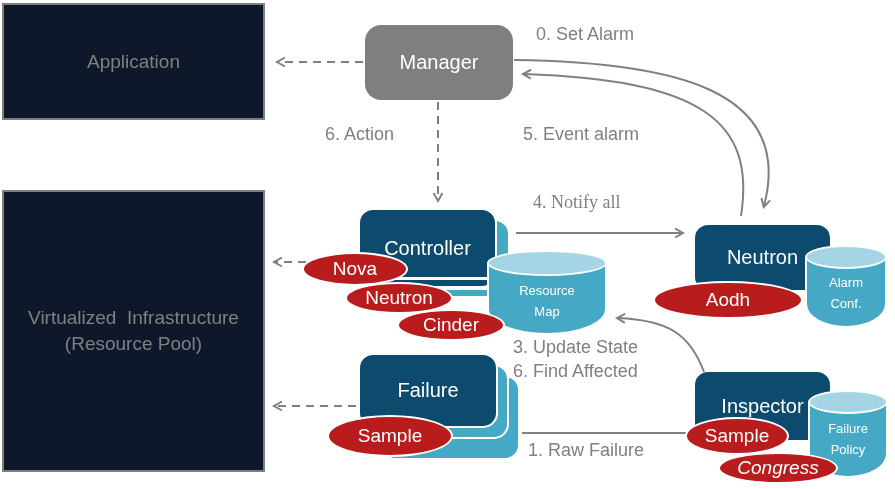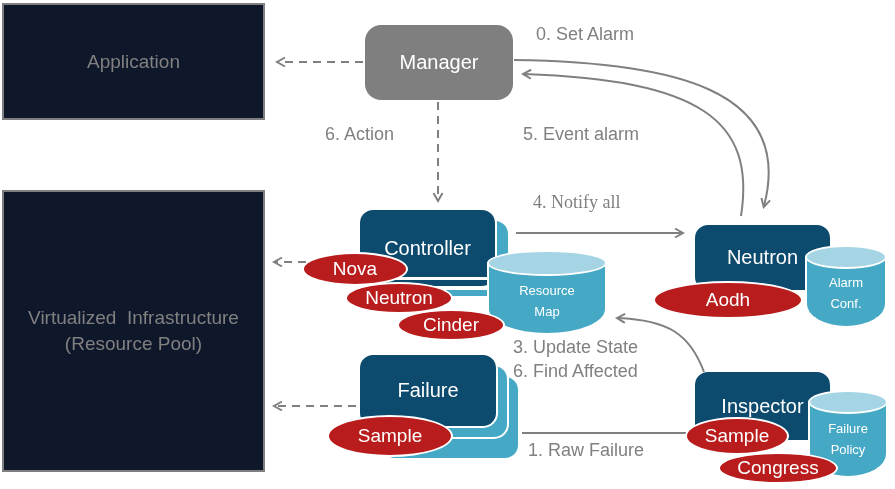--- a/index.html
+++ b/index.html
@@ -155,21 +155,21 @@
   </div>
   <div class="abs ellipse" style="left:653px;top:281px;width:150px;height:38px;text-align:center;">
     <span>Aodh</span>
   </div>
   <div class="abs ellipse" style="left:327px;top:415px;width:126px;height:42px;">
     <span>Sample</span>
   </div>
   <div class="abs ellipse" style="left:685px;top:417px;width:104px;height:38px;">
     <span>Sample</span>
   </div>
-  <div class="abs ellipse" style="left:718px;top:452px;width:120px;height:32px;">
+  <div class="abs ellipse" style="left:718px;top:452px;width:120px;height:32px;font-style:italic;">
     <span>Congress</span>
   </div>
 
   <div class="abs step" style="left:520px;top:24px;margin-left:16px;">0. Set Alarm</div>
   <div class="abs step" style="left:325px;top:124px;">6. Action</div>
   <div class="abs step" style="left:523px;top:124px;">5. Event alarm</div>
   <div class="abs step" style="left:533px;top:192px;font-family:Liberation Serif, serif;">4. Notify all</div>
   <div class="abs step" style="left:513px;top:337px;">3. Update State</div>
   <div class="abs step" style="left:513px;top:361px;">6. Find Affected</div>
   <div class="abs step" style="left:528px;top:440px;">1. Raw Failure</div>

